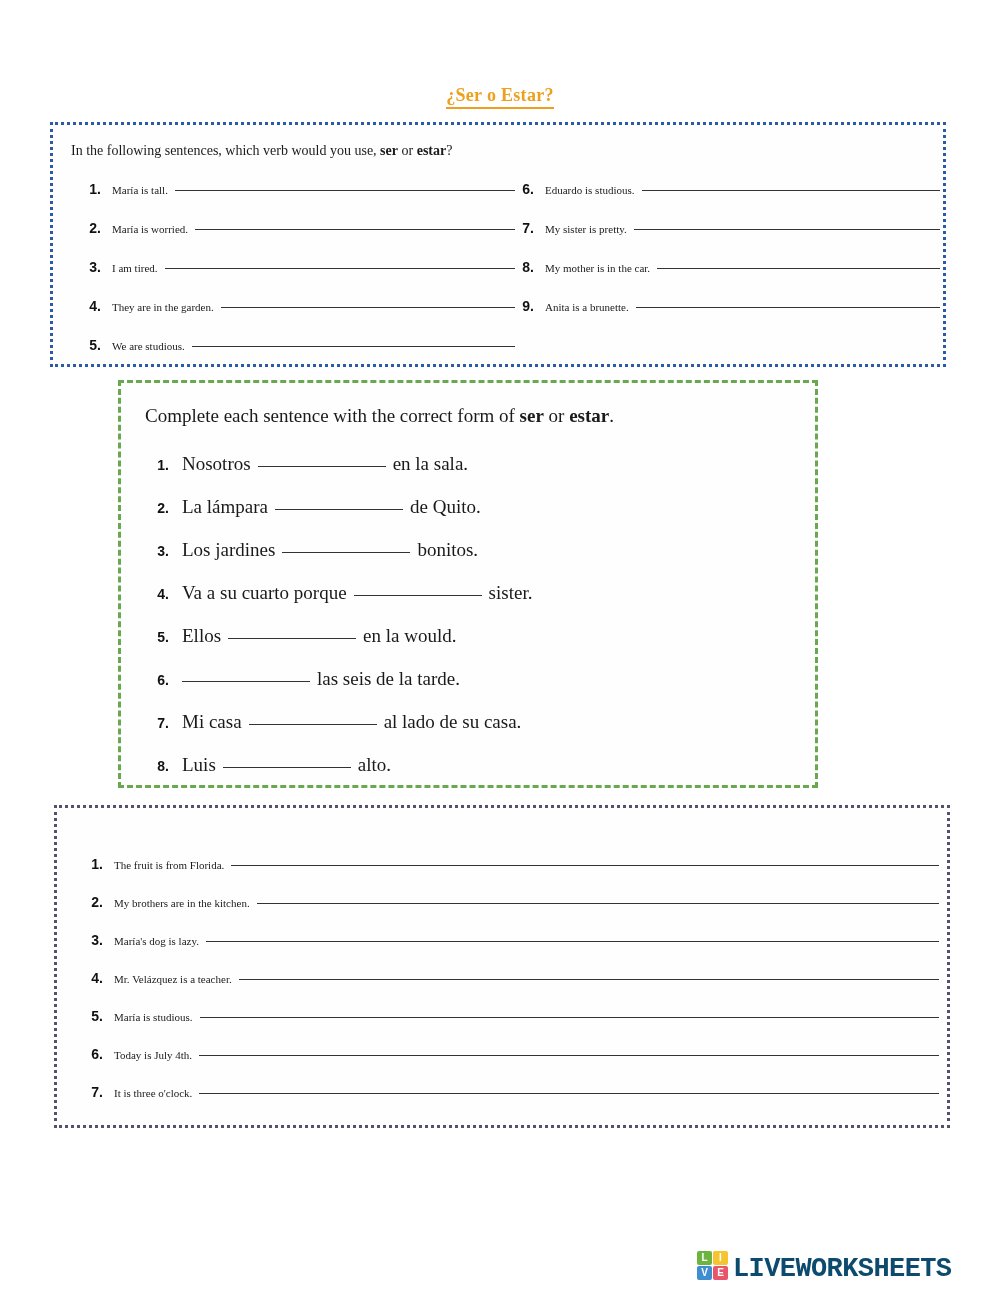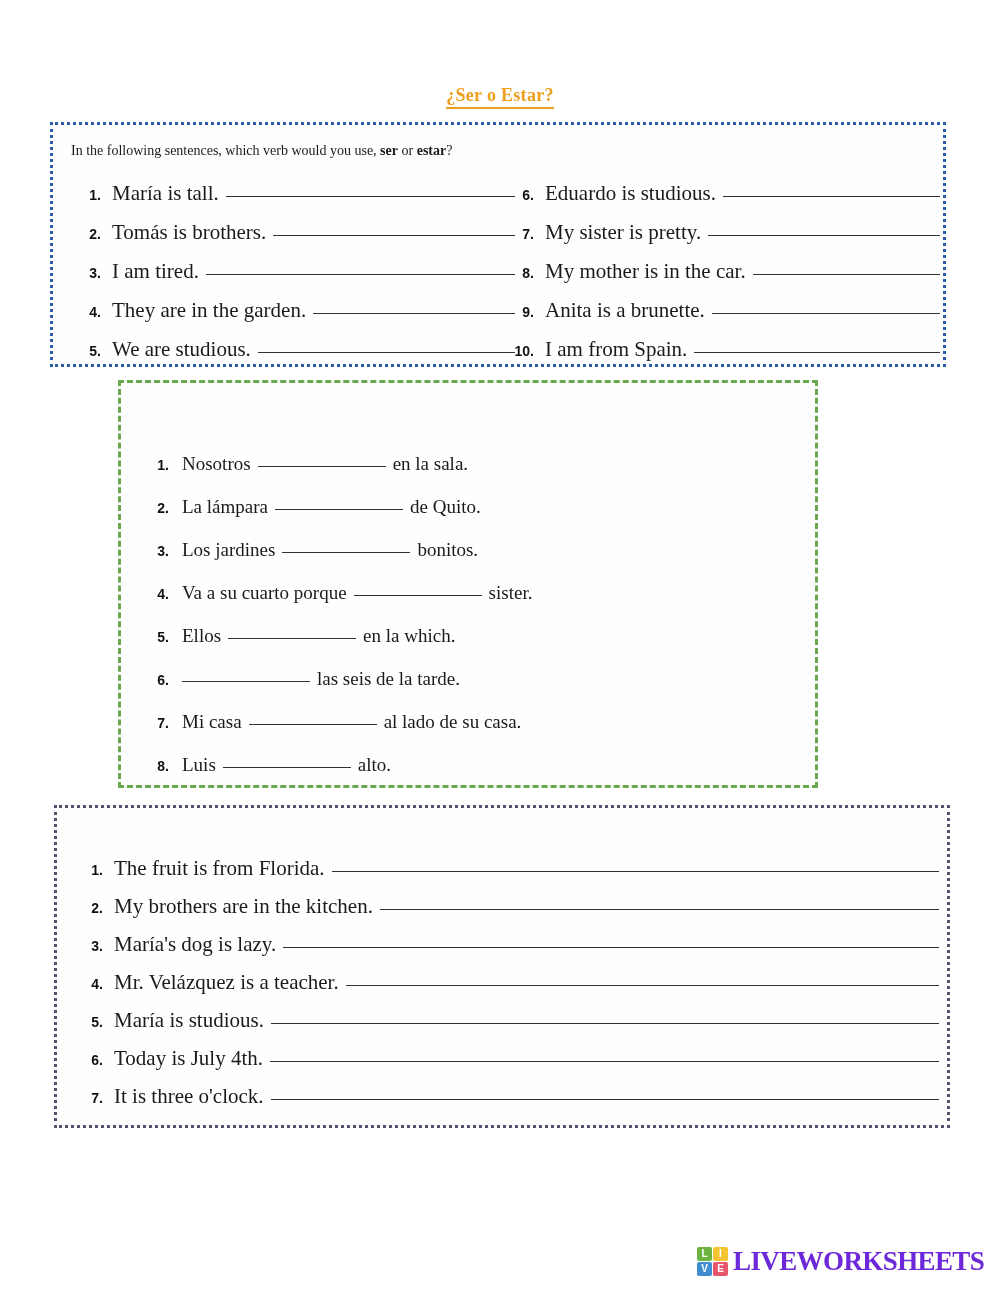--- a/index.html
+++ b/index.html
@@ -84,21 +84,21 @@
   }
   .num {
     font-family: "Liberation Sans", "DejaVu Sans", sans-serif;
     font-weight: bold;
     font-size: 14px;
     text-align: right;
     flex: 0 0 auto;
     color: #111;
   }
   .txt {
-    font-size: 21px;
+    font-size: 11px;
     flex: 0 0 auto;
   }
   .txt-lg { font-size: 19px; }
   .blank {
     flex: 1 1 auto;
     border-bottom: 1.4px solid #333;
     height: 0;
     position: relative;
     top: -3px;
     min-width: 10px;
@@ -150,25 +150,26 @@
     font-size: 10px;
     color: #ffffff;
     border-radius: 2px;
     line-height: 1;
   }
   .tile-l { background: #6cb33f; }
   .tile-i { background: #f5c431; }
   .tile-v { background: #3f8fd0; }
   .tile-e { background: #e8566b; }
   .logo-text {
-    font-family: Liberation Serif, serif;
+    font-family: Liberation Mono, monospace;
     font-weight: bold;
     font-size: 27px;
-    color: #6d28d9;
+    color: #0c4a6e;
     letter-spacing: -0.6px;
+    margin-top: 8px;
   }
 </style>
 </head>
 <body>
 
 <div class="title">
   <span>¿Ser o Estar?</span>
 </div>
 
 <div class="box box-blue">
@@ -178,21 +179,21 @@
   </div>
 
   <div class="item s1-left" style="top:56px">
     <span class="num s1-num">1.</span>
     <span class="txt">María is tall.</span>
     <span class="sp"></span>
     <span class="blank"></span>
   </div>
   <div class="item s1-left" style="top:95px">
     <span class="num s1-num">2.</span>
-    <span class="txt">Tomás is brothers.</span>
+    <span class="txt">María is worried.</span>
     <span class="sp"></span>
     <span class="blank"></span>
   </div>
   <div class="item s1-left" style="top:134px">
     <span class="num s1-num">3.</span>
     <span class="txt">I am tired.</span>
     <span class="sp"></span>
     <span class="blank"></span>
   </div>
   <div class="item s1-left" style="top:173px">
@@ -225,30 +226,27 @@
     <span class="txt">My mother is in the car.</span>
     <span class="sp"></span>
     <span class="blank"></span>
   </div>
   <div class="item s1-right" style="top:173px">
     <span class="num s1-num">9.</span>
     <span class="txt">Anita is a brunette.</span>
     <span class="sp"></span>
     <span class="blank"></span>
   </div>
-  <div class="item s1-right" style="top:212px">
-    <span class="num s1-num">10.</span>
-    <span class="txt">I am from Spain.</span>
-    <span class="sp"></span>
-    <span class="blank"></span>
-  </div>
 </div>
 
 <div class="box box-green">
 
+  <div class="instruction ins-2">
+    <span>Complete each sentence with the correct form of </span><b>ser</b><span> or </span><b>estar</b><span>.</span>
+  </div>
 
   <div class="item s2-row" style="top:70px">
     <span class="num s2-num">1.</span>
     <span class="txt txt-lg">Nosotros</span>
     <span class="sp"></span>
     <span class="blank-fixed"></span>
     <span class="sp"></span>
     <span class="txt txt-lg">en la sala.</span>
   </div>
   <div class="item s2-row" style="top:113px">
@@ -274,21 +272,21 @@
     <span class="blank-fixed"></span>
     <span class="sp"></span>
     <span class="txt txt-lg">sister.</span>
   </div>
   <div class="item s2-row" style="top:242px">
     <span class="num s2-num">5.</span>
     <span class="txt txt-lg">Ellos</span>
     <span class="sp"></span>
     <span class="blank-fixed"></span>
     <span class="sp"></span>
-    <span class="txt txt-lg">en la which.</span>
+    <span class="txt txt-lg">en la would.</span>
   </div>
   <div class="item s2-row" style="top:285px">
     <span class="num s2-num">6.</span>
     <span class="txt txt-lg"></span>
     <span class="blank-fixed"></span>
     <span class="sp"></span>
     <span class="txt txt-lg">las seis de la tarde.</span>
   </div>
   <div class="item s2-row" style="top:328px">
     <span class="num s2-num">7.</span>

